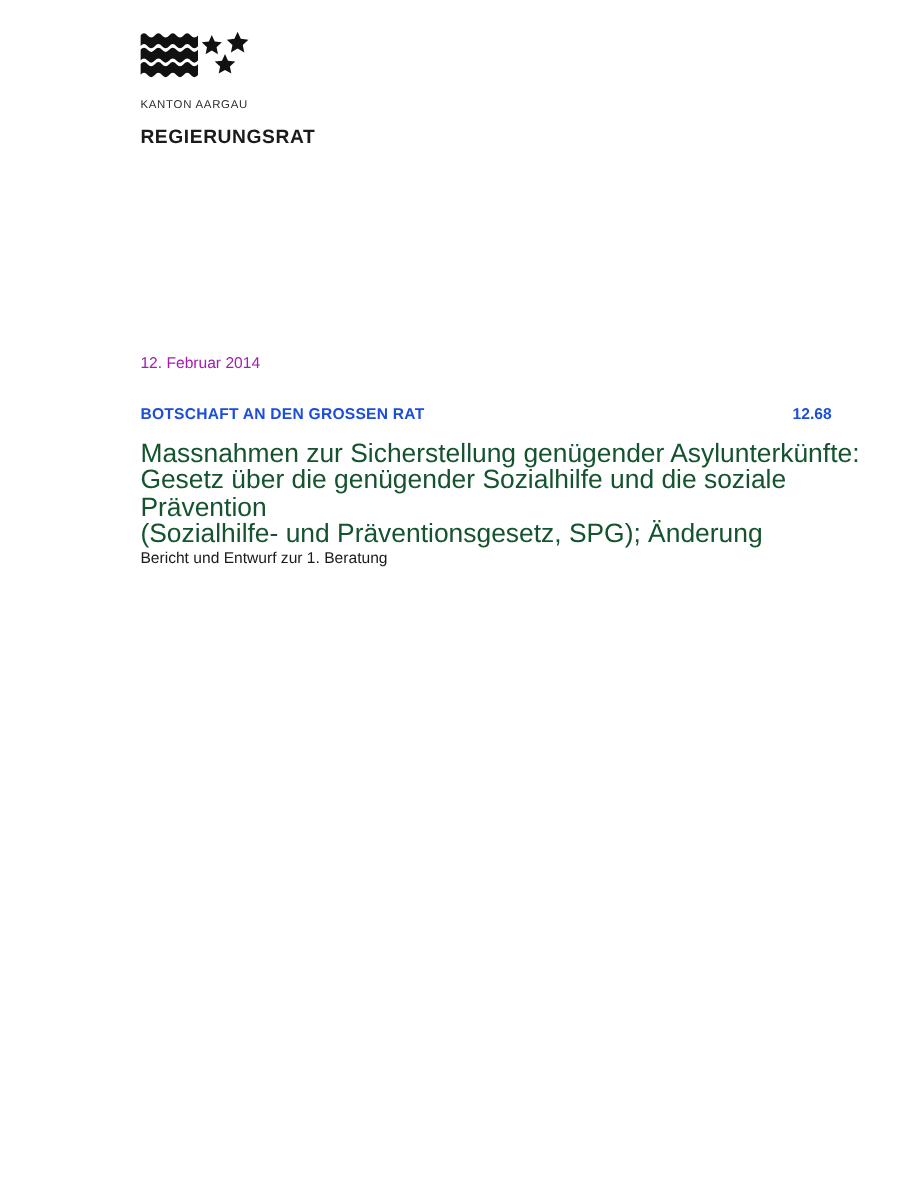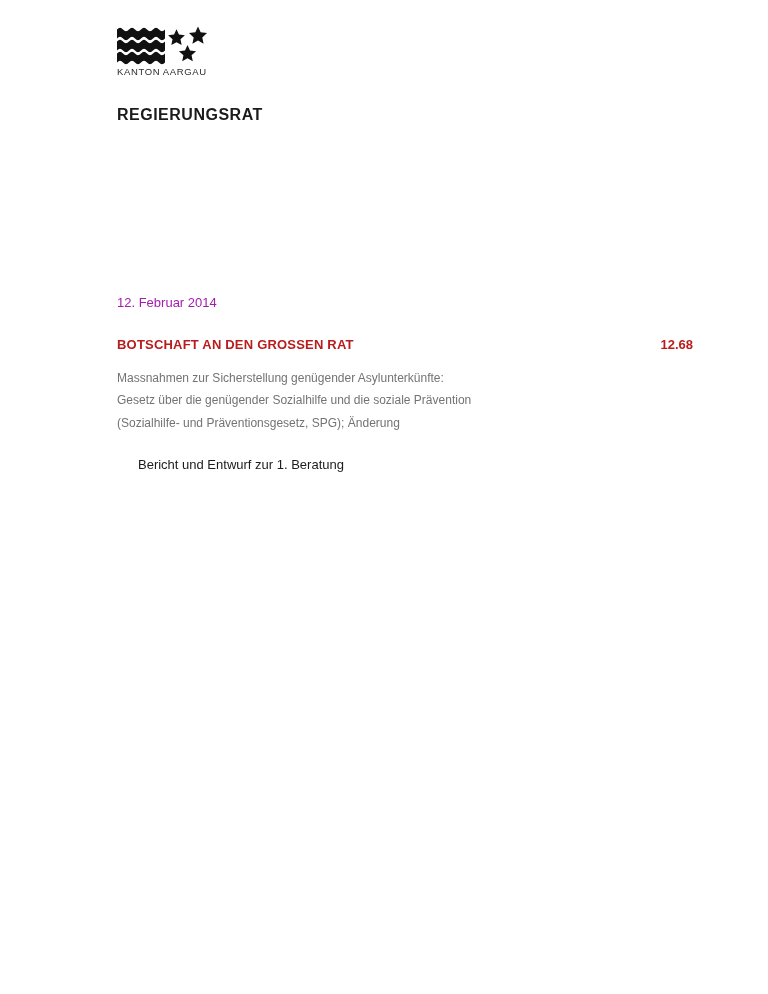--- a/index.html
+++ b/index.html
@@ -20,21 +20,21 @@
 
   
   .logo {
     position: absolute;
     left: 117px;
     top: 24px;
     width: 92px;
   }
   .logo svg { display: block; }
   .logo-caption {
-    margin-top: 2px;
+    margin-top: 18px;
     font-size: 9.5px;
     line-height: 1;
     letter-spacing: 0.62px;
     color: #2c2c2c;
     white-space: nowrap;
   }
   .department {
     position: absolute;
     left: 117px;
     top: 107px;
@@ -61,41 +61,40 @@
     top: 337px;
     width: 576px;
     display: flex;
     justify-content: space-between;
     align-items: baseline;
   }
   .doc-heading, .doc-ref {
     font-size: 13px;
     line-height: 1.2;
     font-weight: bold;
-    color: #b91c1c;
+    color: #1d4ed8;
     white-space: nowrap;
   }
   .doc-heading { letter-spacing: 0.2px; }
   .doc-title {
     position: absolute;
     left: 117px;
     top: 367px;
     width: 620px;
-    font-size: 12px;
+    font-size: 22px;
     line-height: 22.4px;
-    color: #737373;
+    color: #14532d;
   }
   .doc-subtitle {
     position: absolute;
     left: 117px;
     top: 457px;
     font-size: 13px;
     line-height: 1.2;
     color: #1b1b1b;
-    margin-left: 21px;
   }
 </style>
 </head>
 <body>
 
 <div class="page">
 
   <div class="logo">
     <svg width="92" height="41" viewBox="0 -4 92 41" fill="#111111" xmlns="http://www.w3.org/2000/svg" aria-hidden="true">
       <defs>

